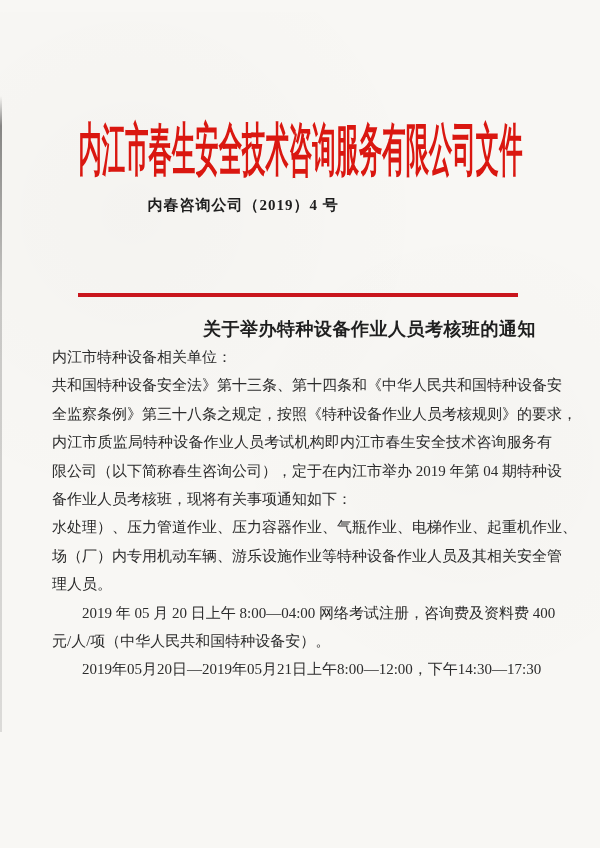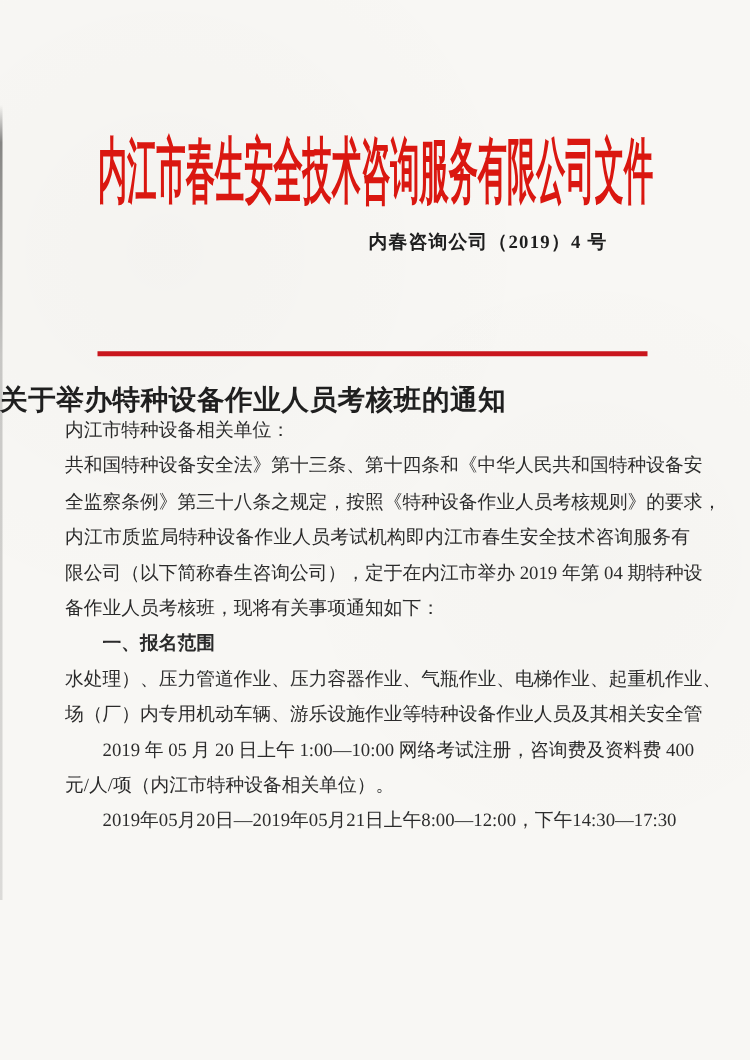--- a/index.html
+++ b/index.html
@@ -4,21 +4,21 @@
 <style>
   html, body {
     margin: 0;
     padding: 0;
     background: #f8f7f4;
   }
   .page {
     position: relative;
     width: 600px;
     height: 720px;
-    margin: 0 auto;
+    margin: 12px auto;
     background: #f8f7f4;
     background-image:
       radial-gradient(circle at 22% 28%, rgba(0,0,0,0.015), transparent 45%),
       radial-gradient(circle at 78% 62%, rgba(0,0,0,0.012), transparent 40%);
     overflow: hidden;
     font-family: "Liberation Serif", "DejaVu Serif", serif;
     color: #2b2b2b;
   }
   .edge-strip {
     position: absolute;
@@ -53,42 +53,42 @@
     transform: scaleX(0.41);
     transform-origin: 50% 50%;
   }
   .doc-number {
     position: absolute;
     top: 184px;
     left: 0;
     width: 600px;
     box-sizing: border-box;
     padding-right: 114px;
-    text-align: right;
+    text-align: center;
     font-size: 15px;
     font-weight: bold;
     letter-spacing: 1px;
     color: #1e1e1e;
   }
   .red-rule {
     position: absolute;
     top: 281px;
     left: 78px;
     width: 440px;
     height: 4px;
     background: #c9161d;
   }
   .subject {
     position: absolute;
     top: 305px;
     left: 0;
     width: 536px;
     margin: 0;
-    text-align: left;
-    font-size: 22px;
+    text-align: right;
+    font-size: 18px;
     font-weight: bold;
     letter-spacing: 0.5px;
     color: #1f1f1f;
   }
   .body-text {
     position: absolute;
     top: 331px;
     left: 52px;
     width: 500px;
     font-size: 15px;
@@ -122,20 +122,20 @@
 
   <h1 class="subject">关于举办特种设备作业人员考核班的通知</h1>
 
   <div class="body-text">
     <div class="ln">内江市特种设备相关单位：</div>
     <div class="ln just">共和国特种设备安全法》第十三条、第十四条和《中华人民共和国特种设备安</div>
     <div class="ln just">全监察条例》第三十八条之规定，按照《特种设备作业人员考核规则》的要求，</div>
     <div class="ln just">内江市质监局特种设备作业人员考试机构即内江市春生安全技术咨询服务有</div>
     <div class="ln just">限公司（以下简称春生咨询公司），定于在内江市举办 2019 年第 04 期特种设</div>
     <div class="ln">备作业人员考核班，现将有关事项通知如下：</div>
-    <div class="ln ind bold">一、报名范围</div>
     <div class="ln just">水处理）、压力管道作业、压力容器作业、气瓶作业、电梯作业、起重机作业、</div>
     <div class="ln just">场（厂）内专用机动车辆、游乐设施作业等特种设备作业人员及其相关安全管</div>
-    <div class="ln ind just">2019 年 05 月 20 日上午 1:00—10:00 网络考试注册，咨询费及资料费 400</div>
-    <div class="ln">元/人/项（内江市特种设备相关单位）。</div>
+    <div class="ln">理人员。</div>
+    <div class="ln ind just">2019 年 05 月 20 日上午 8:00—04:00 网络考试注册，咨询费及资料费 400</div>
+    <div class="ln">元/人/项（中华人民共和国特种设备安）。</div>
     <div class="ln ind">2019年05月20日—2019年05月21日上午8:00—12:00，下午14:30—17:30</div>
   </div>
 </div>
 
 </body></html>

